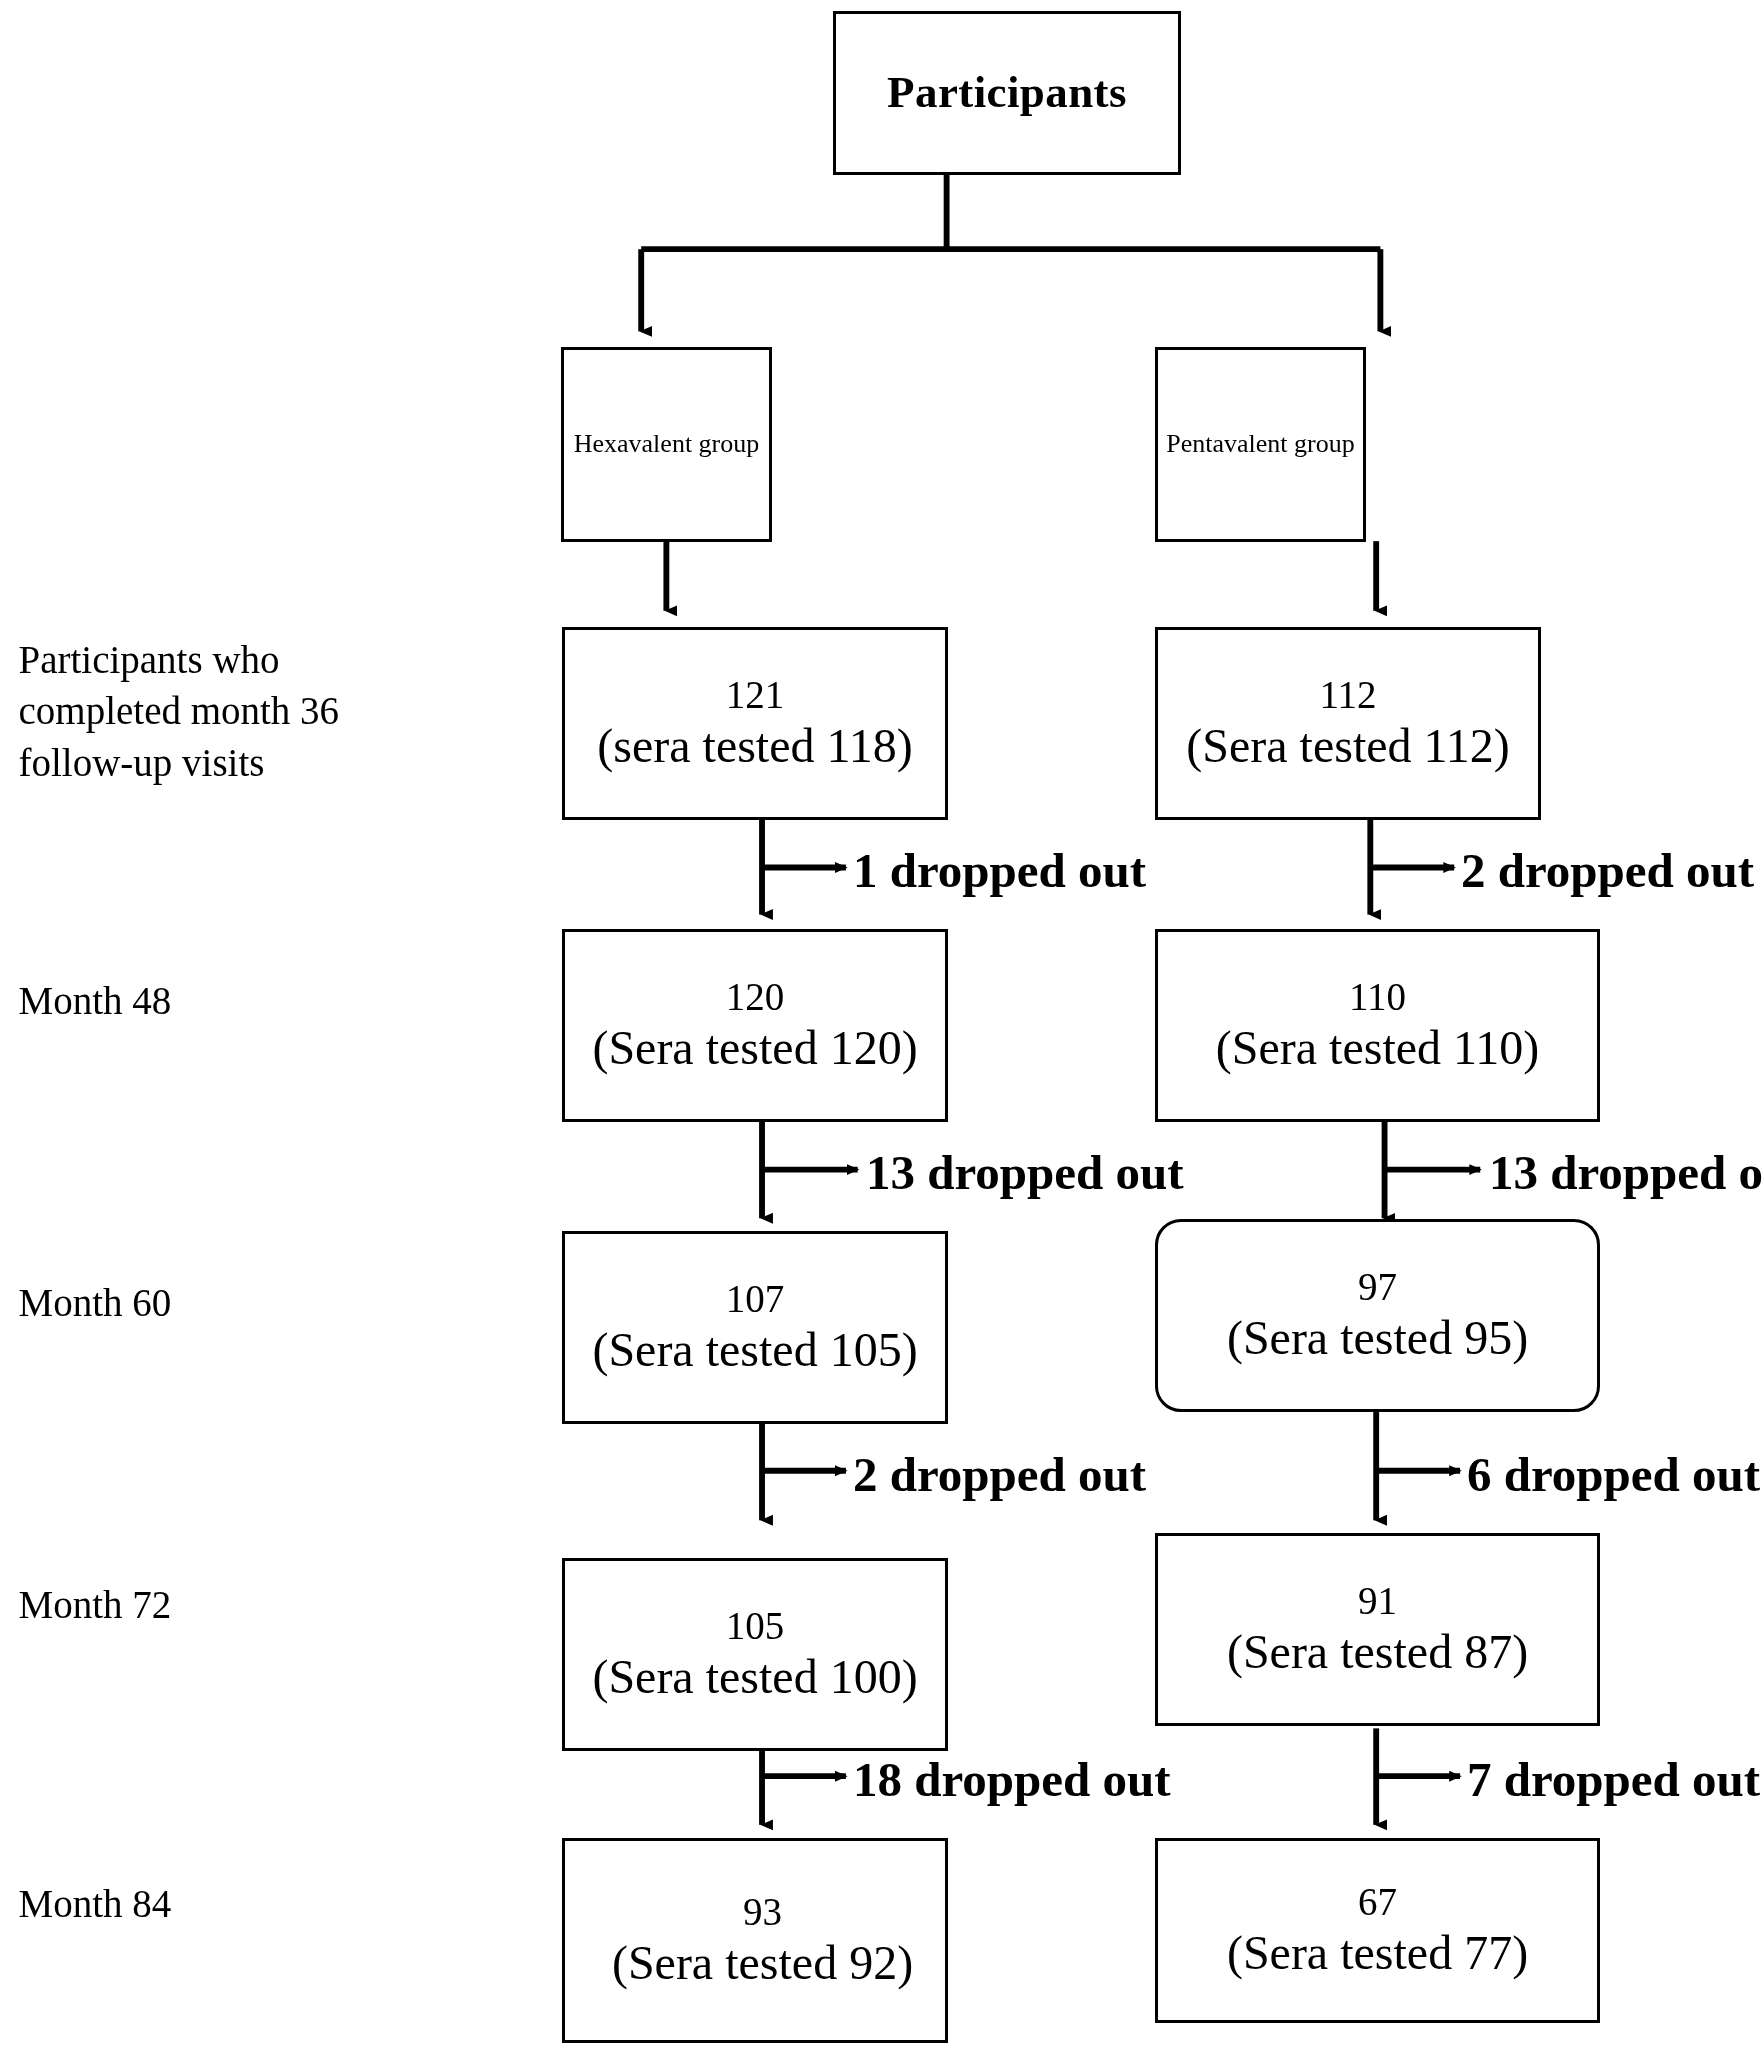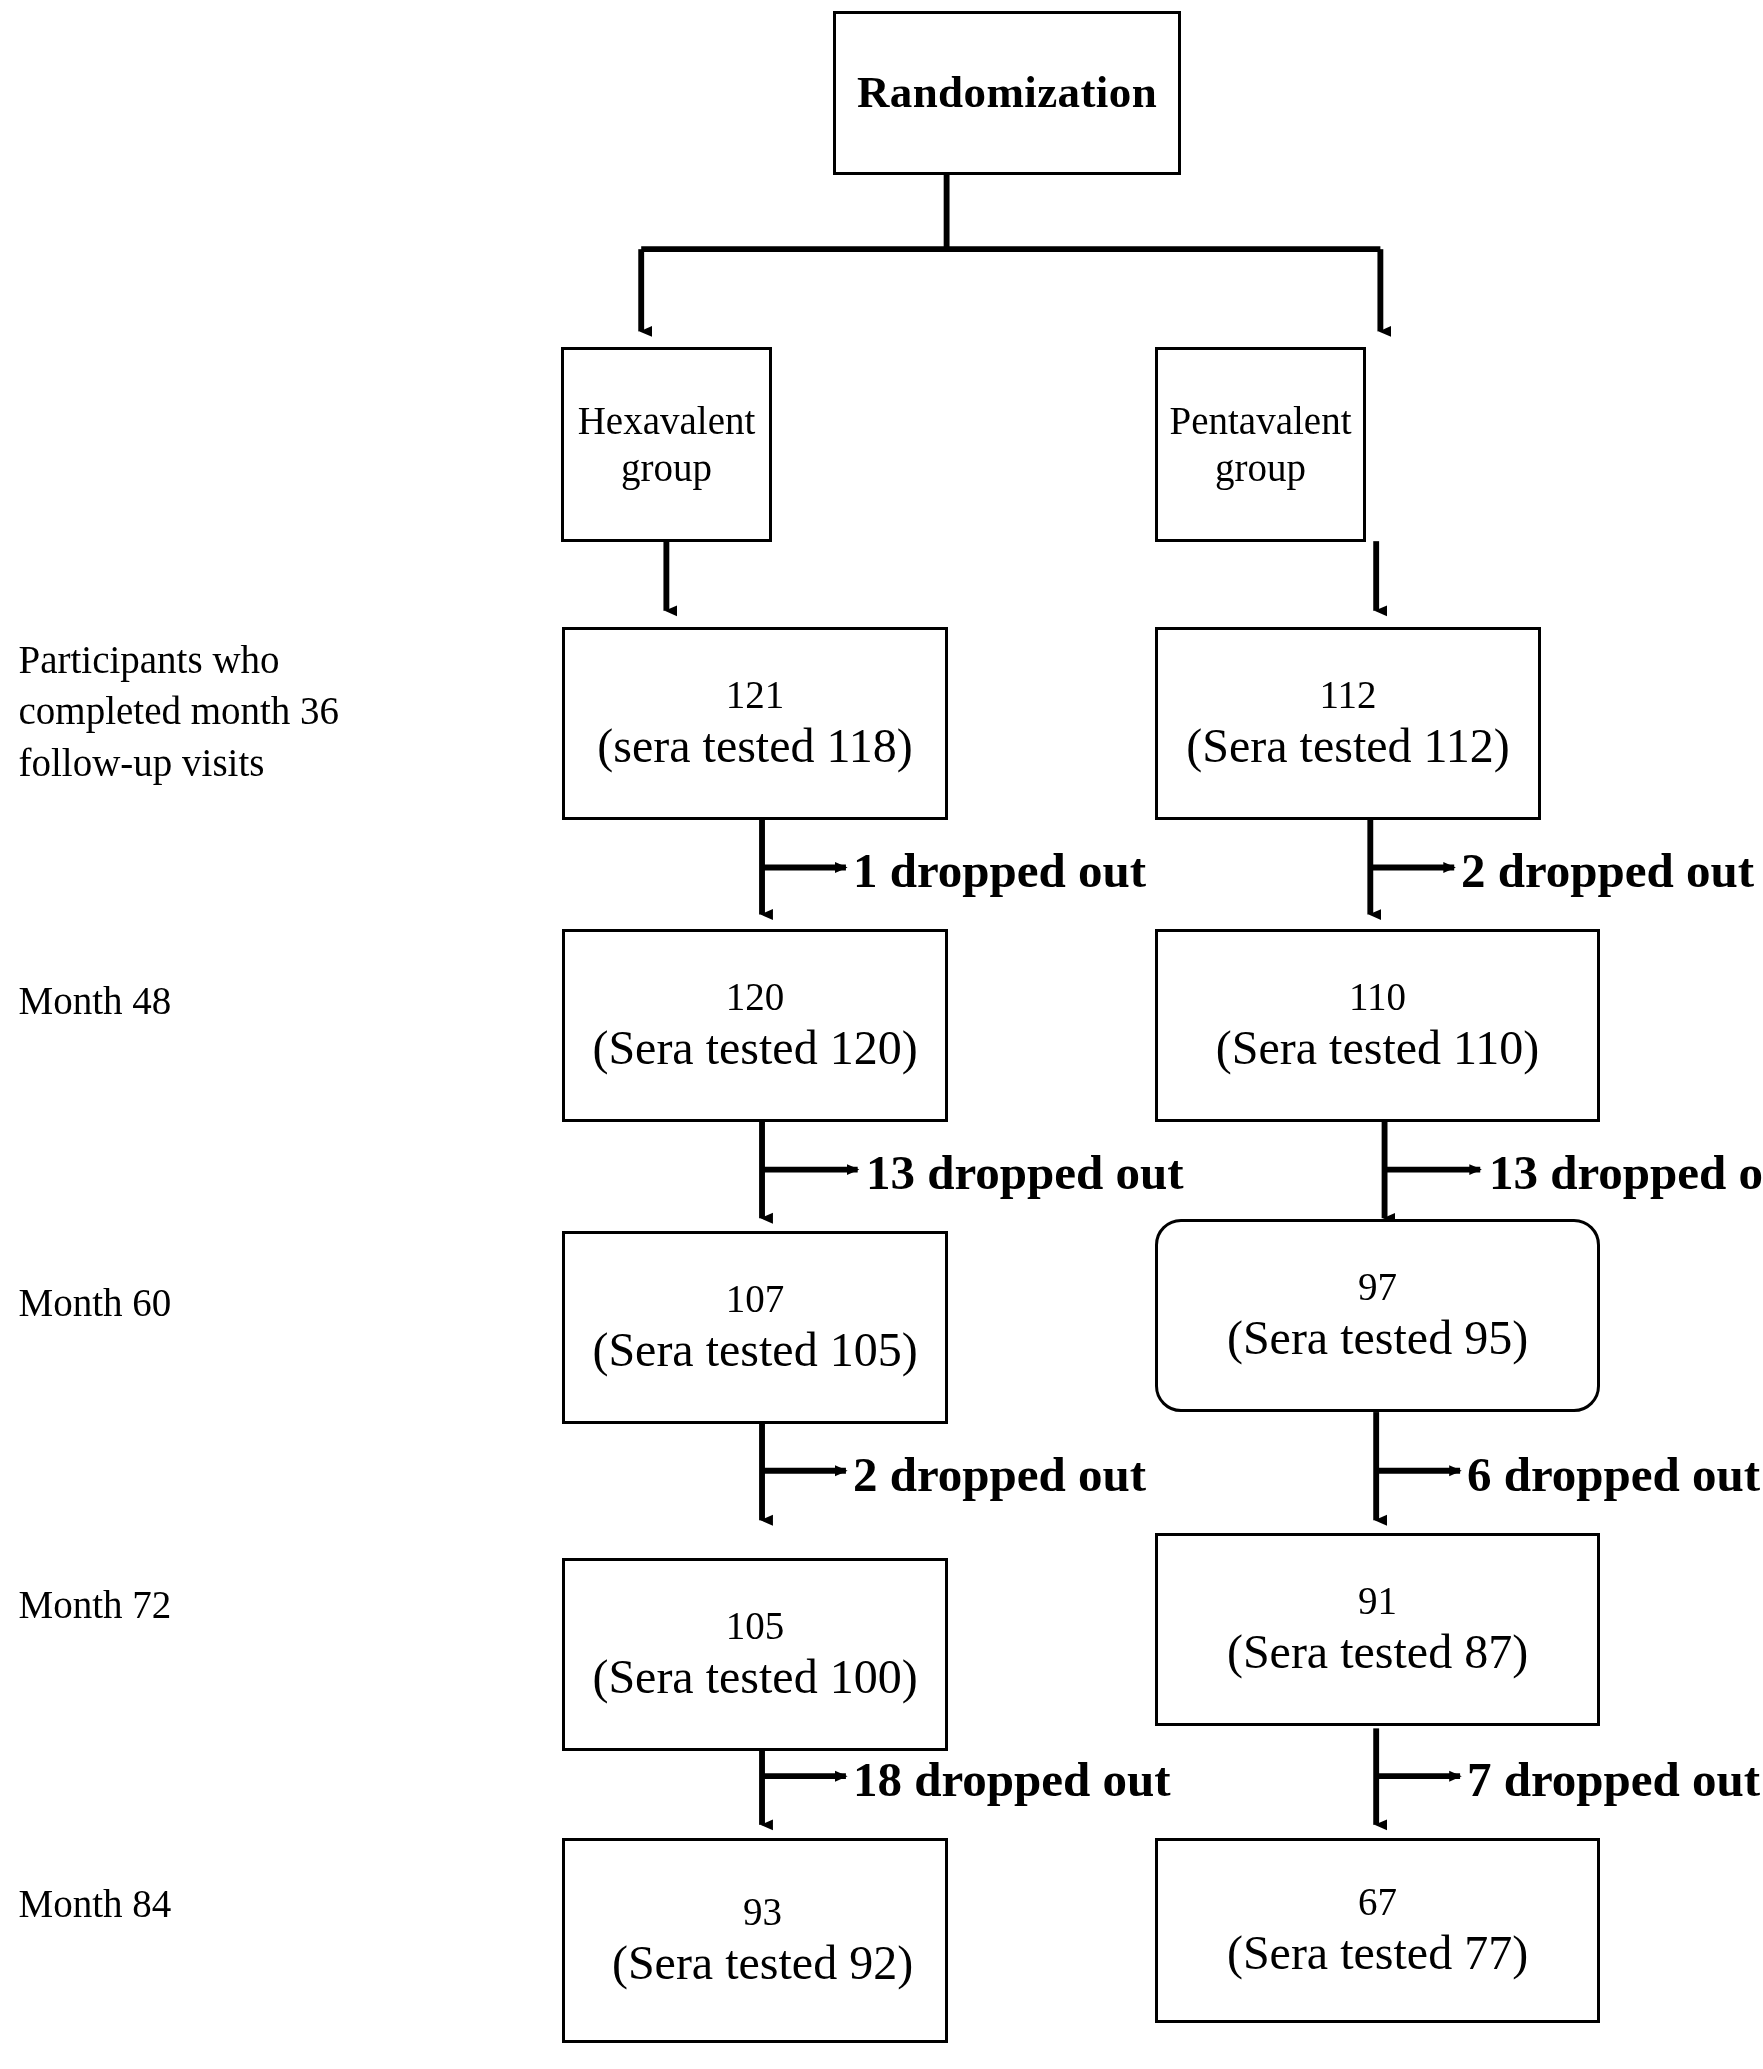--- a/index.html
+++ b/index.html
@@ -38,21 +38,21 @@
   }
   .box-line-main {
     font-size: 39px;
     line-height: 1.18;
   }
   .box-line-sub {
     font-size: 48px;
     line-height: 1.18;
   }
   .box-group-label {
-    font-size: 39px;
+    font-size: 26px;
     line-height: 1.18;
   }
   .row-label {
     position: absolute;
     font-size: 39px;
     line-height: 1.32;
     text-align: left;
     white-space: pre-line;
   }
   .drop-label {
@@ -116,21 +116,21 @@
 
       <path d="M 908 2060 L 908 2175" marker-end="url(#arrowdown)"></path>
       <path d="M 908 2117 L 1008 2117" marker-end="url(#arrowright)"></path>
 
       <path d="M 1640 2060 L 1640 2175" marker-end="url(#arrowdown)"></path>
       <path d="M 1640 2117 L 1740 2117" marker-end="url(#arrowright)"></path>
     </g>
   </svg>
 
   <div class="node-box title-box" style="left:833px; top:11px; width:348px; height:164px;">
-    <div class="box-title">Randomization</div>
+    <div class="box-title">Participants</div>
   </div>
 
   <div class="node-box" style="left:561px; top:347px; width:211px; height:195px;">
     <div class="box-group-label">Hexavalent group</div>
   </div>
   <div class="node-box" style="left:1155px; top:347px; width:211px; height:195px;">
     <div class="box-group-label">Pentavalent group</div>
   </div>
 
   <div class="row-label" style="left:18.5px; top:634px; width:470px;">Participants who

